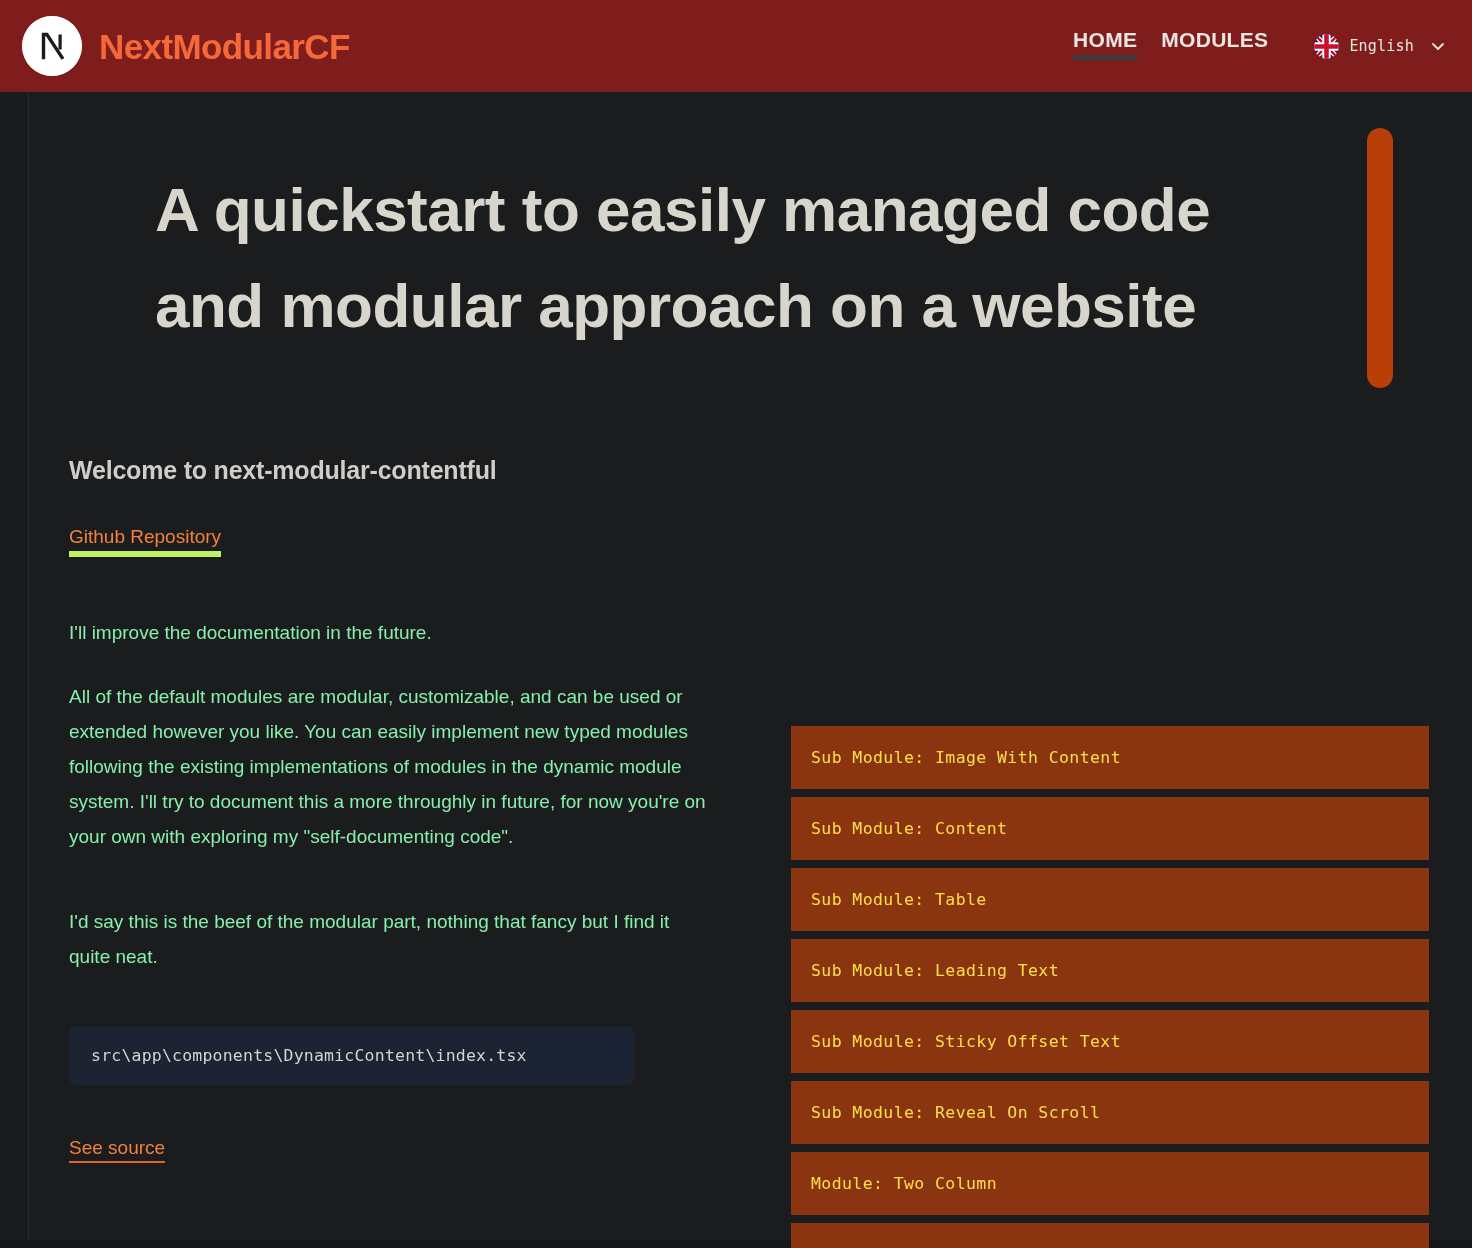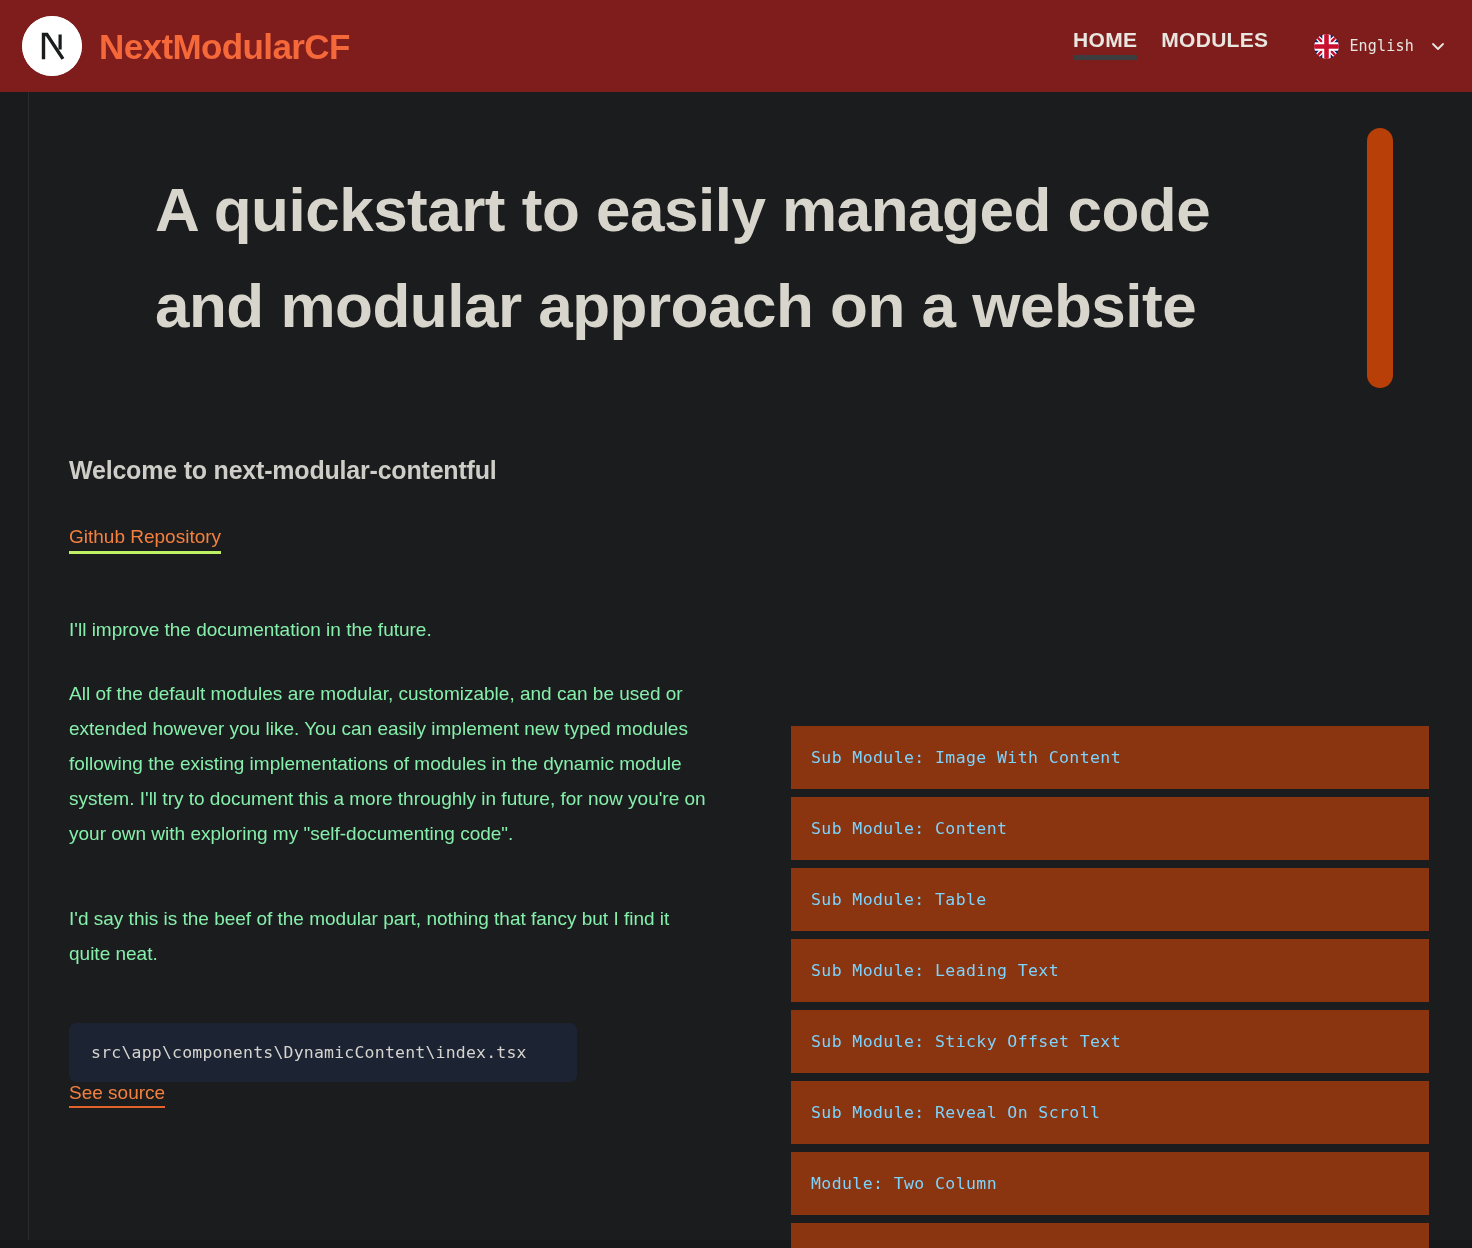--- a/index.html
+++ b/index.html
@@ -190,77 +190,78 @@
     letter-spacing:-0.2px;
     line-height:1.3;
   }
 
   .inline-link {
     display:inline-block;
     color:#f4803f;
     font-size:19px;
     line-height:1.3;
     text-decoration:none;
-    border-bottom:3px solid #bef264;
+    border-bottom:6px solid #bef264;
     padding-bottom:2px;
     margin-top:38px;
     cursor:pointer;
   }
 
   .para {
     color:#86efac;
     font-size:19px;
     line-height:35px;
     max-width:645px;
   }
   .para.p1 { margin-top:58px; }
   .para.p2 { margin-top:29px; }
   .para.p3 { margin-top:50px; }
 
   .code-block {
     margin-top:52px;
-    width:508px;
+    width:565px;
     background:#1c2332;
     border-radius:7px;
     padding:20px 22px;
   }
   .code-text {
     color:#d6d4cf;
     font-family:"DejaVu Sans Mono", monospace;
     font-size:16.5px;
     letter-spacing:0.2px;
     white-space:pre;
   }
 
   .link-see-source {
     display:inline-block;
     color:#f4803f;
     font-size:19px;
     text-decoration:none;
     border-bottom:2px solid #e2622a;
     padding-bottom:2px;
+    margin-top:52px;
     cursor:pointer;
   }
 
   
   .module-list {
     display:flex;
     flex-direction:column;
     gap:8px;
   }
   .module-card {
     background:#8a3410;
     height:63px;
     display:flex;
     align-items:center;
     padding-left:20px;
     cursor:pointer;
   }
   .module-card-label {
-    color:#7dd3fc;
+    color:#fde047;
     font-family:"DejaVu Sans Mono", monospace;
     font-size:16.5px;
     letter-spacing:0.4px;
     white-space:nowrap;
   }
 </style>
 </head>
 <body>
 
 <div class="page">

